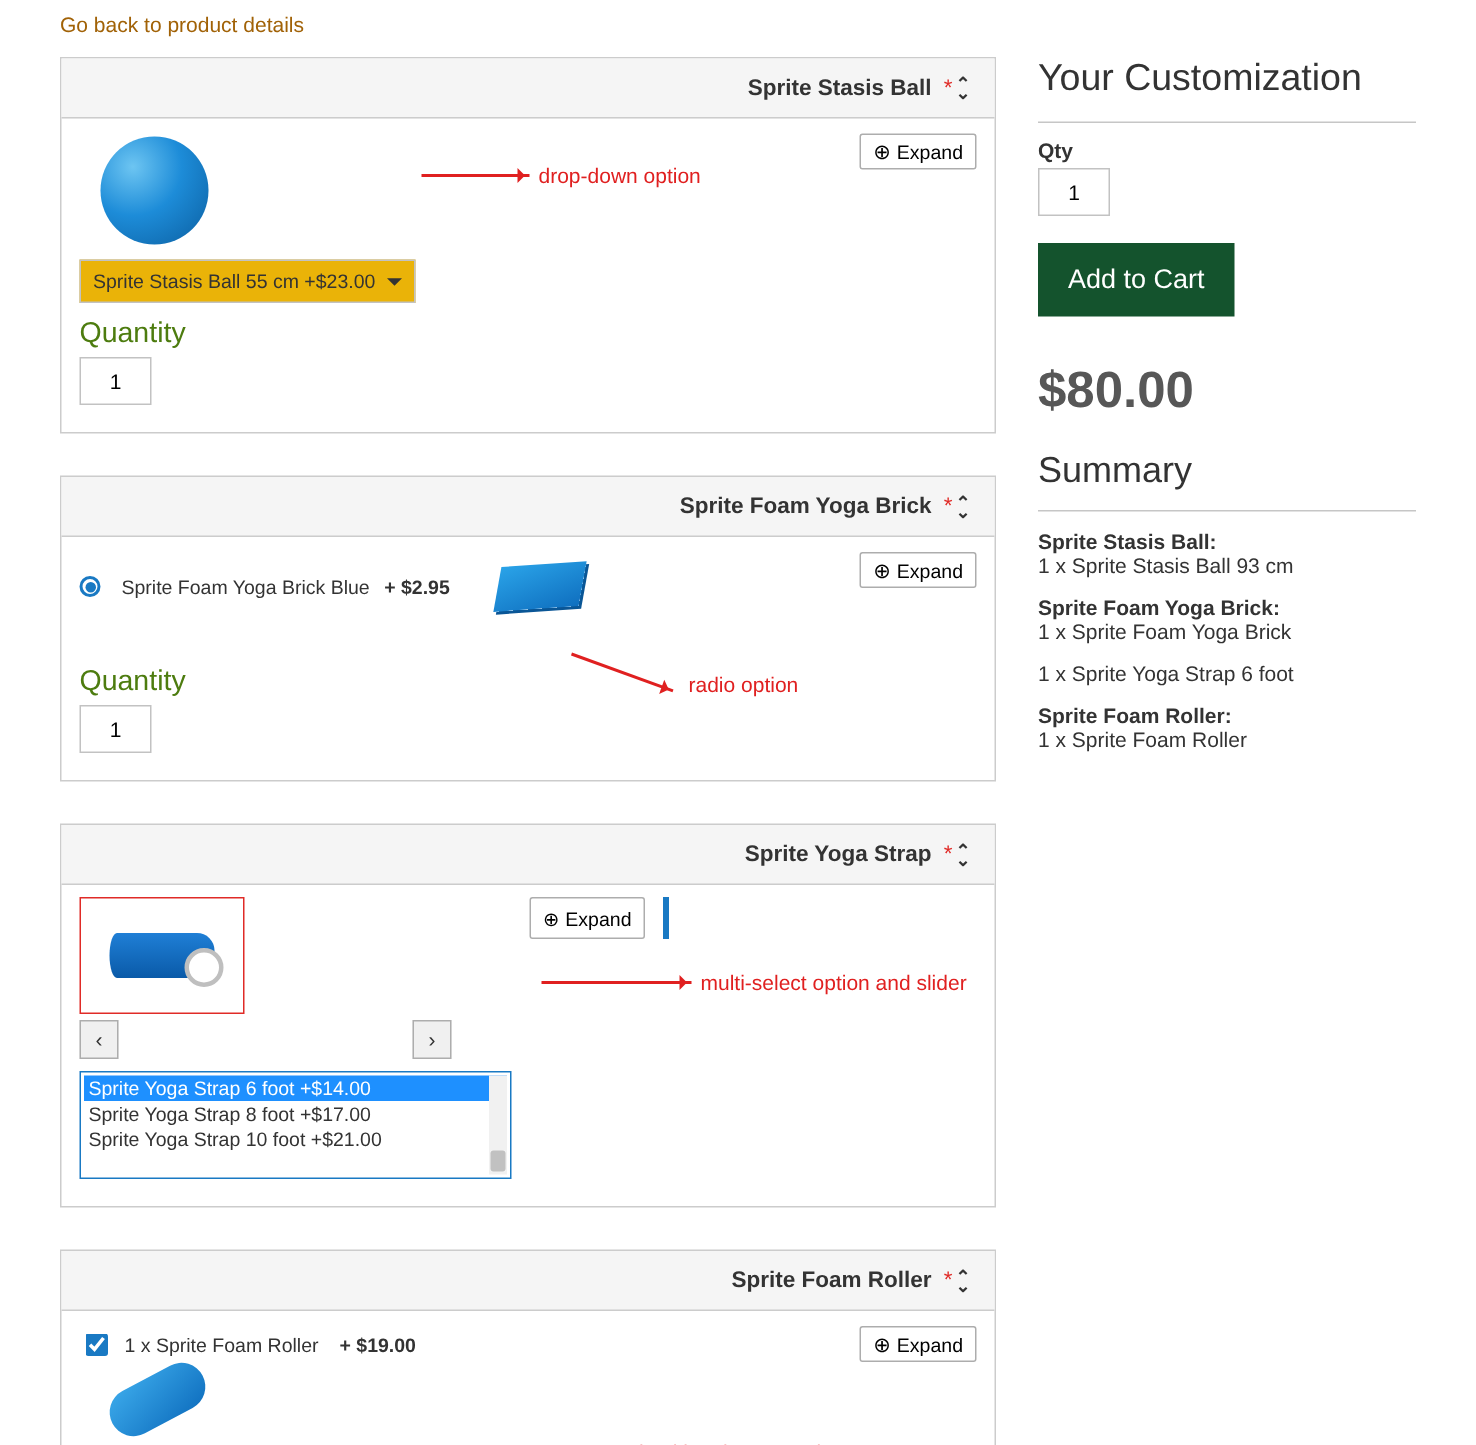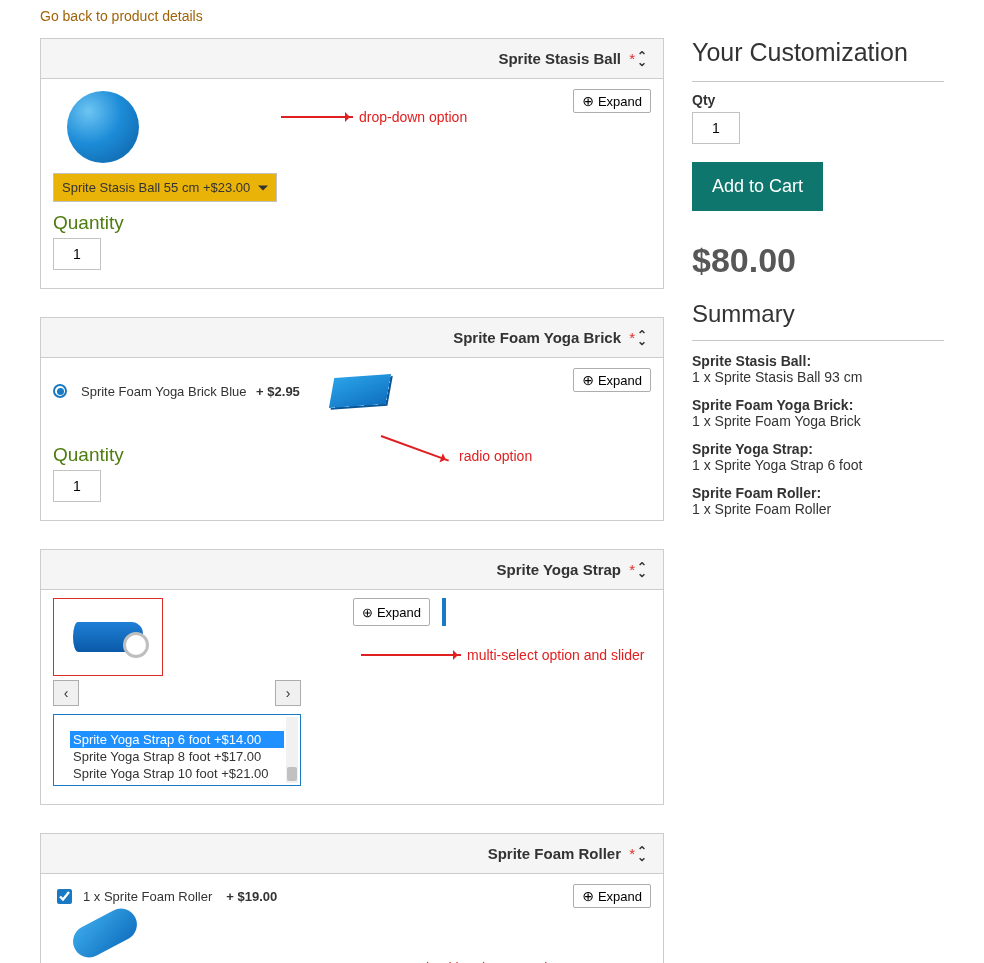--- a/index.html
+++ b/index.html
@@ -111,22 +111,22 @@
   .strap-row { display:flex; align-items:flex-start; gap:8px; position:relative; }
   .strap-expand {
     border:1px solid #adadad; background:#fff;
     padding:3px 8px; font-size:13px; cursor:pointer;
     display:flex; align-items:center; gap:4px; border-radius:2px;
     height:28px; margin-left:44px;
   }
   .edge-bar { width:4px; height:28px; background:#1979c3; margin-left:4px; }
 
   .multi-select {
-    border:1px solid #1979c3; width:248px; height:72px;
-    padding:16px; overflow:hidden; position:relative; margin-top:8px;
+    border:1px solid #1979c3; width:288px; height:72px;
+    padding:2px; overflow:hidden; position:relative; margin-top:8px;
   }
   .ms-opt { font-size:13px; padding:1px 3px; cursor:pointer; }
   .ms-opt.selected { background:#1e90ff; color:#fff; }
   .ms-scroll { position:absolute; right:2px; top:2px; bottom:2px; width:12px; background:#f1f1f1; }
   .ms-scroll .thumb{ position:absolute; left:1px; right:1px; bottom:2px; height:14px; background:#c1c1c1; border-radius:2px;}
 
   .checkbox-row { display:flex; align-items:center; gap:8px; padding-top:4px; font-size:13px;}
   input[type=checkbox]{ width:15px; height:15px; accent-color:#1979c3; cursor:pointer;}
 
   .roller-img {
@@ -145,21 +145,21 @@
   .arrow::after {
     content:""; position:absolute; right:-2px; top:-4px;
     border:5px solid transparent; border-left-color:#e02020;
   }
   .annot-abs { position:absolute; }
 
   
   .side-title { font-size:25px; font-weight:300; color:#333; margin:0 0 10px; border-bottom:1px solid #c6c6c6; padding-bottom:14px;}
   .qty-side-label { font-size:14px; font-weight:600; display:block; margin-bottom:4px; }
   .add-cart {
-    background:#0f766e; color:#fff; border:none;
+    background:#14532d; color:#fff; border:none;
     font-size:18px; padding:14px 20px; cursor:pointer;
     margin-top:18px; margin-bottom:30px;
   }
   .big-price { font-size:34px; font-weight:700; color:#575757; margin:0 0 20px; }
   .summary-title { font-size:24px; font-weight:300; margin:0 0 10px; border-bottom:1px solid #c6c6c6; padding-bottom:12px;}
   .sum-item { margin:12px 0; }
   .sum-item .t { font-weight:700; font-size:14px; }
   .sum-item .v { font-size:14px; }
 </style>
 </head>
@@ -318,21 +318,20 @@
     <h3 class="summary-title">Summary</h3>
     <div class="sum-item">
       <div class="t">Sprite Stasis Ball:</div>
       <div class="v">1 x Sprite Stasis Ball 93 cm</div>
     </div>
     <div class="sum-item">
       <div class="t">Sprite Foam Yoga Brick:</div>
       <div class="v">1 x Sprite Foam Yoga Brick</div>
     </div>
     <div class="sum-item">
-      <div class="t">Sprite Yoga Strap:</div>
       <div class="v">1 x Sprite Yoga Strap 6 foot</div>
     </div>
     <div class="sum-item">
       <div class="t">Sprite Foam Roller:</div>
       <div class="v">1 x Sprite Foam Roller</div>
     </div>
   </div>
 </div>
 
 

